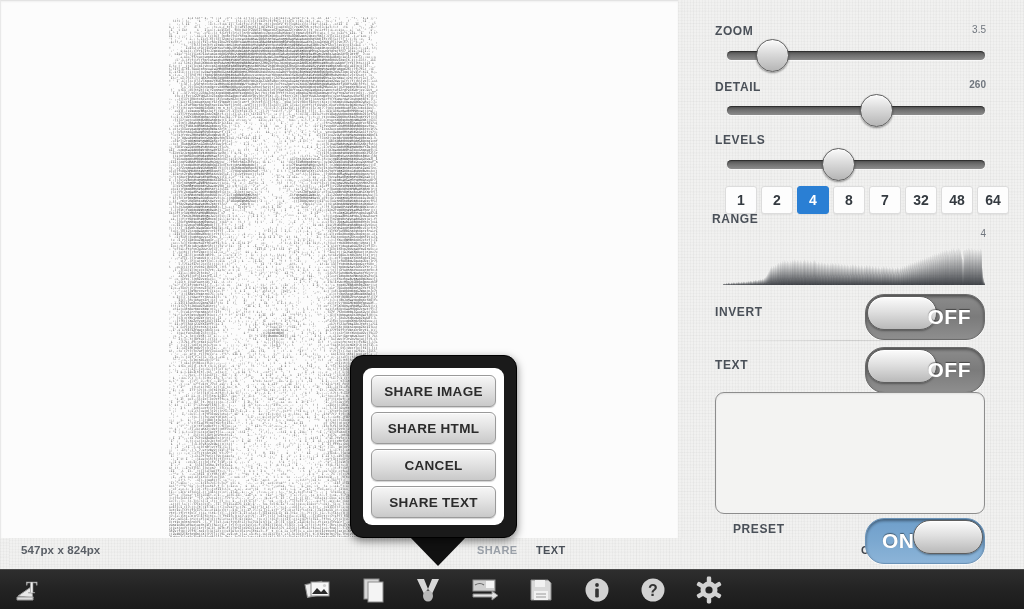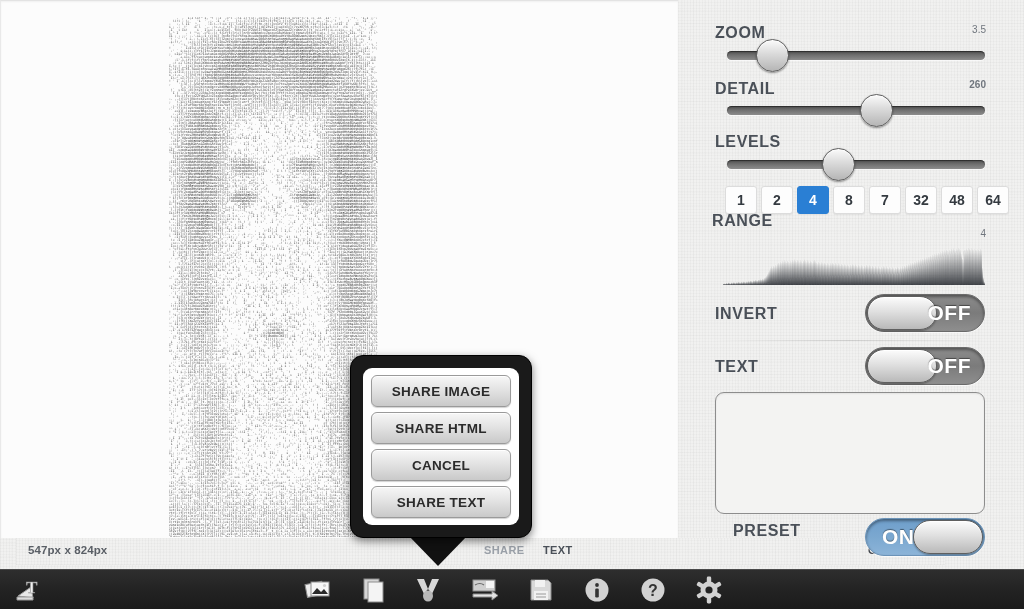--- a/index.html
+++ b/index.html
@@ -39,35 +39,35 @@
     line-height:3.0px;
     letter-spacing:0px;
     color:#3a3a3a;
     white-space:pre;
     overflow:hidden;
     word-break:break-all;
   }
 
   
   #status-strip{
-    position:absolute; left:16px; top:538px; width:929px; height:27px;
+    position:absolute; left:9px; top:538px; width:929px; height:27px;
     font-size:11.5px; font-weight:bold; color:#5a5f66;
   }
   #img-dims{ position:absolute; left:12px; top:6px; letter-spacing:.1px; }
   #tab-image{ position:absolute; left:468px; top:6px; color:#9aa0a8; letter-spacing:.4px; font-size:11px;}
   #tab-text{ position:absolute; left:527px; top:6px; color:#4a5058; letter-spacing:.4px; font-size:11px;}
   #controls-label{ position:absolute; right:12px; top:6px; color:#3f4masked; }
   #controls-label{ color:#3f444b; letter-spacing:.4px; font-size:11px;}
 
   
   #panel{
     position:absolute; left:679px; top:0; width:345px; height:538px;
   }
   .ctl-label{
-    position:absolute; font-size:16px; font-weight:bold; color:#4a5058;
+    position:absolute; font-size:12px; font-weight:bold; color:#4a5058;
     letter-spacing:.6px;
   }
   .ctl-value{
     position:absolute; font-size:10px; color:#70767e; right:0px; font-weight:normal;
   }
   .slider{
     position:absolute; left:48px; width:258px; height:9px;
     border-radius:5px;
     background:linear-gradient(180deg,#4c4c4c 0%,#6f6f6f 45%,#8c8c8c 100%);
     box-shadow:inset 0 1px 1px rgba(0,0,0,.45), 0 1px 0 rgba(255,255,255,.6);
@@ -90,21 +90,21 @@
   }
   .lvl-btn.active{
     background:#2a7fd4; border-color:#2a7fd4; color:#fff;
   }
   
   #histogram{
     position:absolute; left:44px; top:245px; width:262px; height:40px;
   }
   
   .toggle{
-    position:absolute; width:120px; height:38px; border-radius:19px;
+    position:absolute; width:120px; height:46px; border-radius:19px;
     background:linear-gradient(180deg,#8c8c8c 0%,#7b7b7b 50%,#8e8e8e 100%);
     box-shadow:inset 0 2px 3px rgba(0,0,0,.4), 0 1px 0 rgba(255,255,255,.65);
     border:1px solid #6a6a6a;
   }
   .toggle .tog-text{
     position:absolute; right:13px; top:50%; transform:translateY(-50%);
     color:#fff; font-size:21px; font-weight:bold; letter-spacing:.5px;
     text-shadow:0 -1px 1px rgba(0,0,0,.45);
   }
   .toggle .tog-knob{
@@ -127,21 +127,21 @@
   }
   #text-area-box{
     position:absolute; left:36px; top:392px; width:270px; height:122px;
     border:1.5px solid #8d8d8d; border-radius:9px;
     background:#f3f3f2;
     box-shadow:inset 0 1px 2px rgba(0,0,0,.07);
   }
 
   
   #share-popover{
-    position:absolute; left:350px; top:355px; width:182px; height:183px;
+    position:absolute; left:350px; top:355px; width:167px; height:183px;
     background:#1a1a1a;
     border-radius:13px;
     border:1px solid #000;
     box-shadow:0 3px 9px rgba(0,0,0,.5);
     padding:12px;
   }
   #share-inner{
     width:100%; height:100%;
     background:#fff; border-radius:9px;
     padding:7px 8px;

